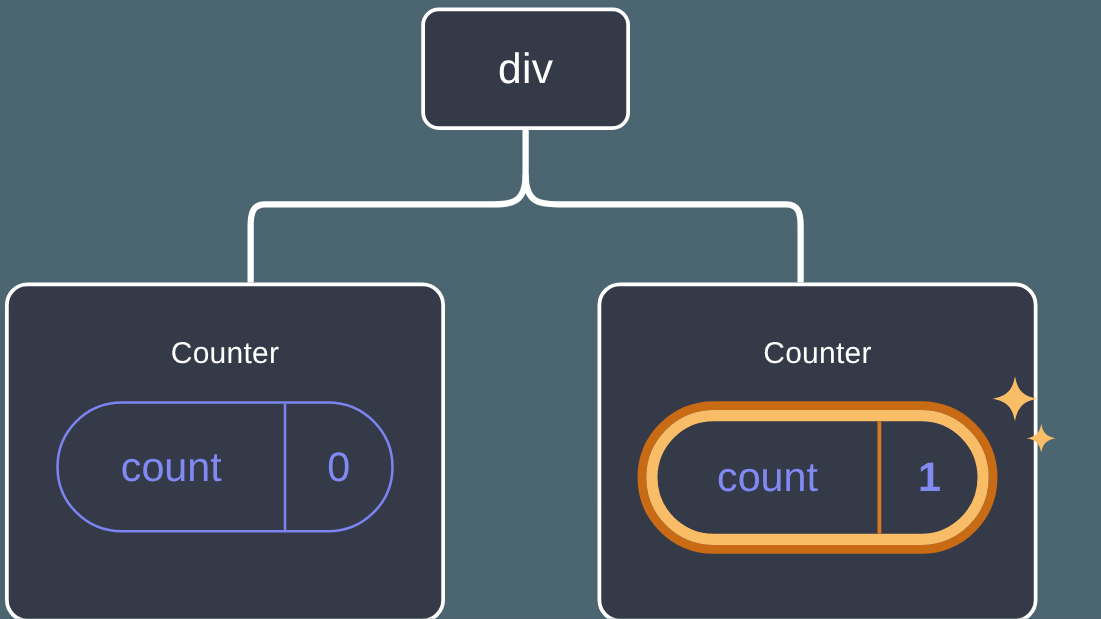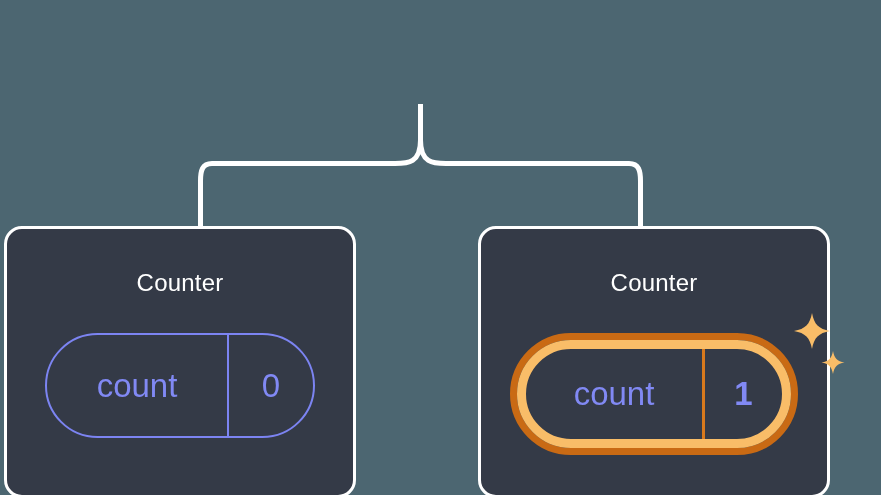--- a/index.html
+++ b/index.html
@@ -72,21 +72,21 @@
     color: #ffffff;
     font-size: 24px;
     font-weight: 400;
     line-height: 1;
     letter-spacing: 0.2px;
   }
 
   
   .pill-wrap {
     position: relative;
-    margin-top: 38px;
+    margin-top: 26px;
     display: flex;
     align-items: center;
     justify-content: center;
   }
   .pill {
     box-sizing: border-box;
     display: flex;
     align-items: stretch;
     height: 105px;
     border-radius: 999px;
@@ -171,20 +171,23 @@
 
     <path d="M420.5 140 C420.5 163, 408 163.5, 395 163.5
              L212 163.5 C202 163.5, 200.5 171, 200.5 181
              L200.5 226" stroke="#ffffff" stroke-width="5" stroke-linecap="butt" stroke-linejoin="round"></path>
 
     <path d="M420.5 140 C420.5 163, 433 163.5, 446 163.5
              L629 163.5 C639 163.5, 640.5 171, 640.5 181
              L640.5 226" stroke="#ffffff" stroke-width="5" stroke-linecap="butt" stroke-linejoin="round"></path>
   </svg>
 
+  <div class="node" id="node-div">
+    <span class="node-title">div</span>
+  </div>
 
   <div class="node counter-node" id="node-counter-left">
     <span class="node-title">Counter</span>
 
     <div class="pill-wrap">
       <div class="pill pill-plain">
         <div class="pill-cell pill-key">count</div>
         <div class="pill-cell pill-val">0</div>
       </div>
     </div>

